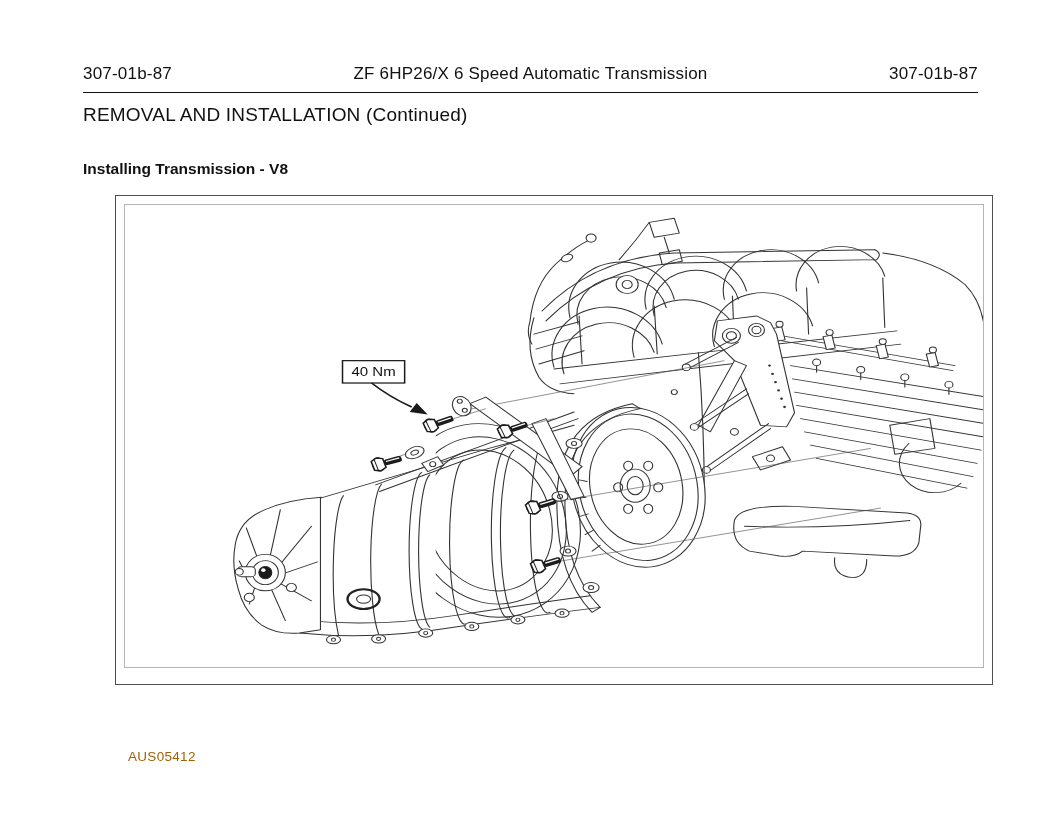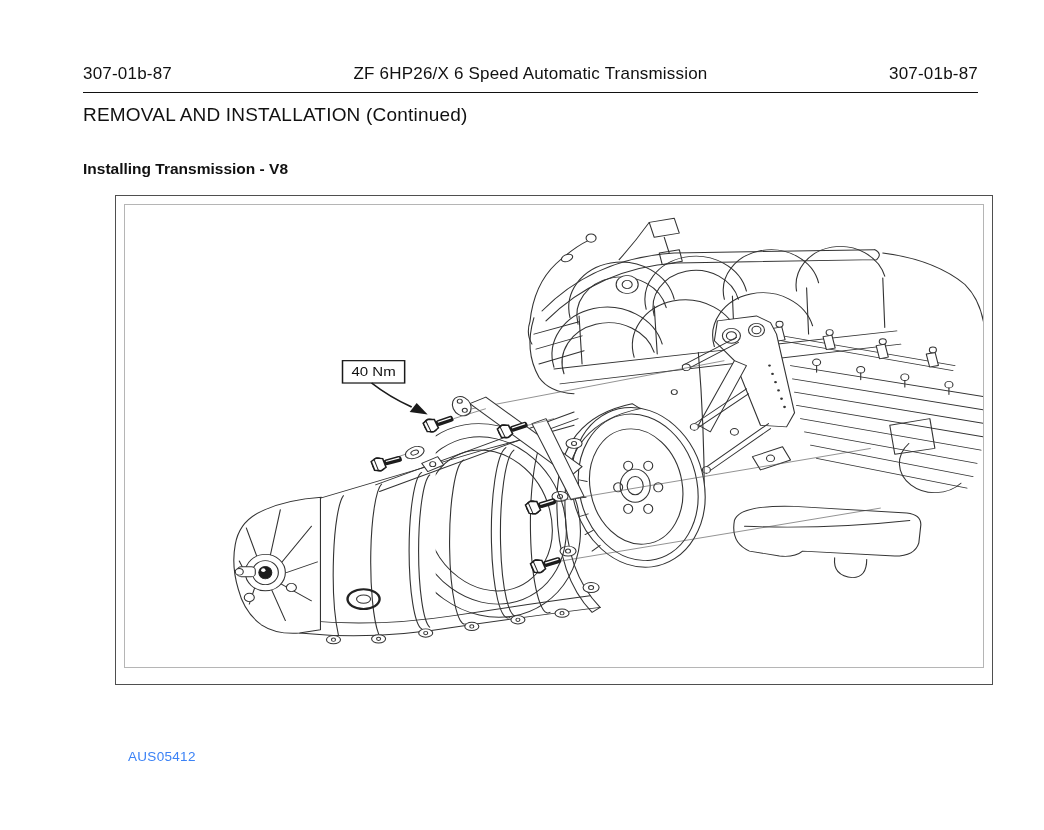--- a/index.html
+++ b/index.html
@@ -32,21 +32,21 @@
     border:1.6px solid #4f4f4f; background:#fff;margin-left:39px;
   }
   .fig-inner {
     position:absolute; left:8px; top:8px; right:8px; bottom:16px;
     border:1px solid #b5b5b5; background:#fff;
   }
   .fig-inner svg { position:absolute; left:0; top:0; width:100%; height:100%; }
   .figure-id {
     position:absolute; left:1px; top:544px; z-index:3;
     background:#fff; padding:0 10px 3px 2px;
-    font-size:13.5px; color:#3b82f6; letter-spacing:0.3px;
+    font-size:13.5px; color:#a16207; letter-spacing:0.3px;
   }
   svg .ln   { fill:none; stroke:#333; stroke-width:1.1; stroke-linecap:round; stroke-linejoin:round; }
   svg .thin { fill:none; stroke:#555; stroke-width:0.7; }
   svg .wln  { fill:#fff;  stroke:#333; stroke-width:1.1; stroke-linejoin:round; }
   svg .dark { fill:#1c1c1c; stroke:#1c1c1c; }
   svg text.callout-text { font-family:"Liberation Sans",sans-serif; font-size:15px; fill:#111; }
 </style>
 </head>
 <body>
 

